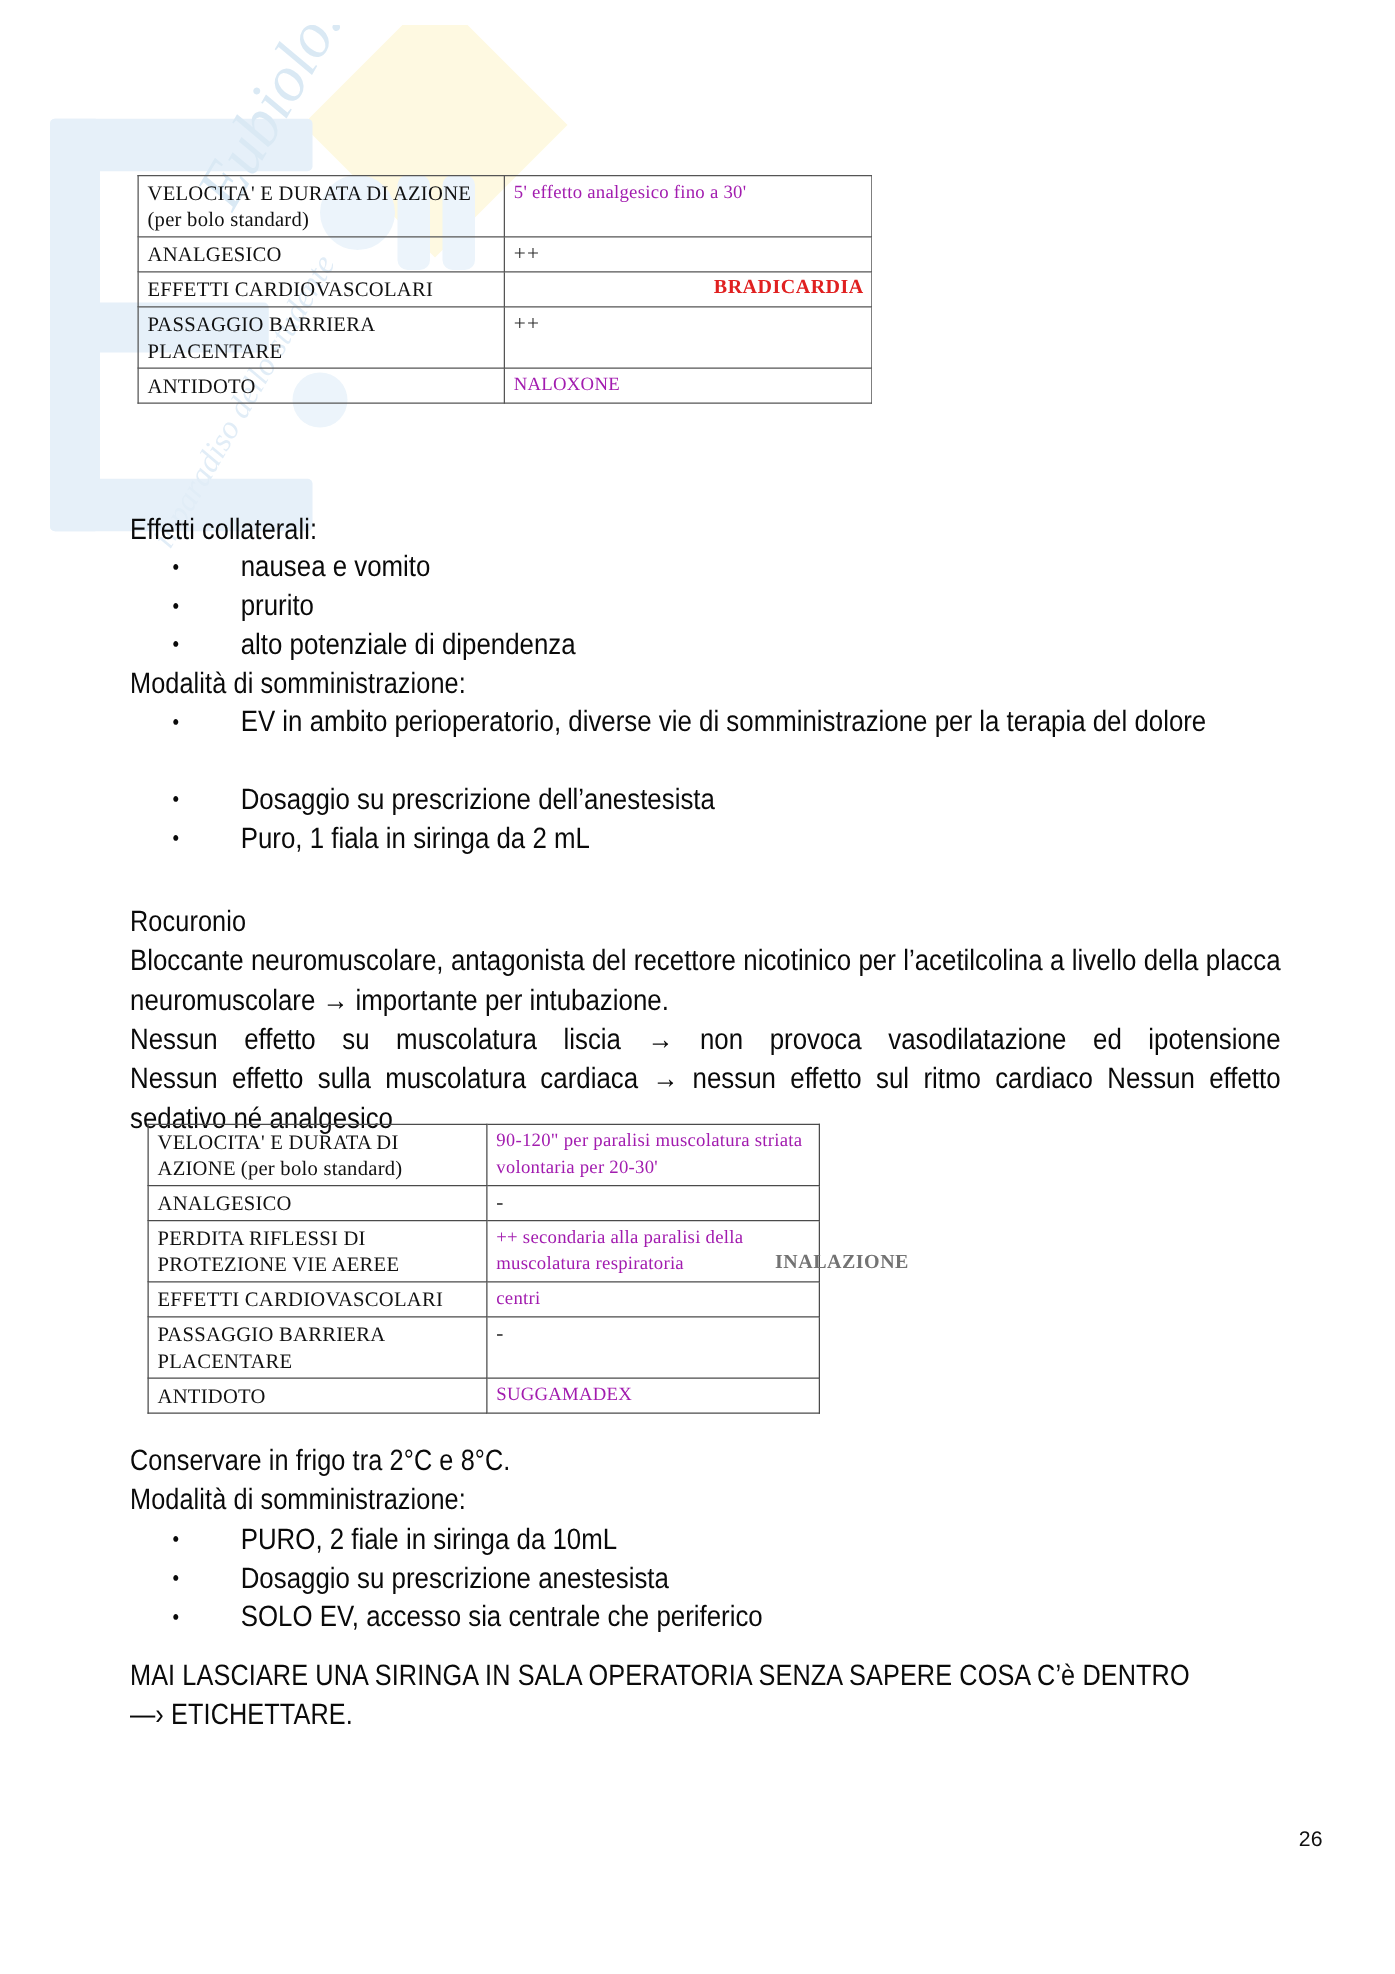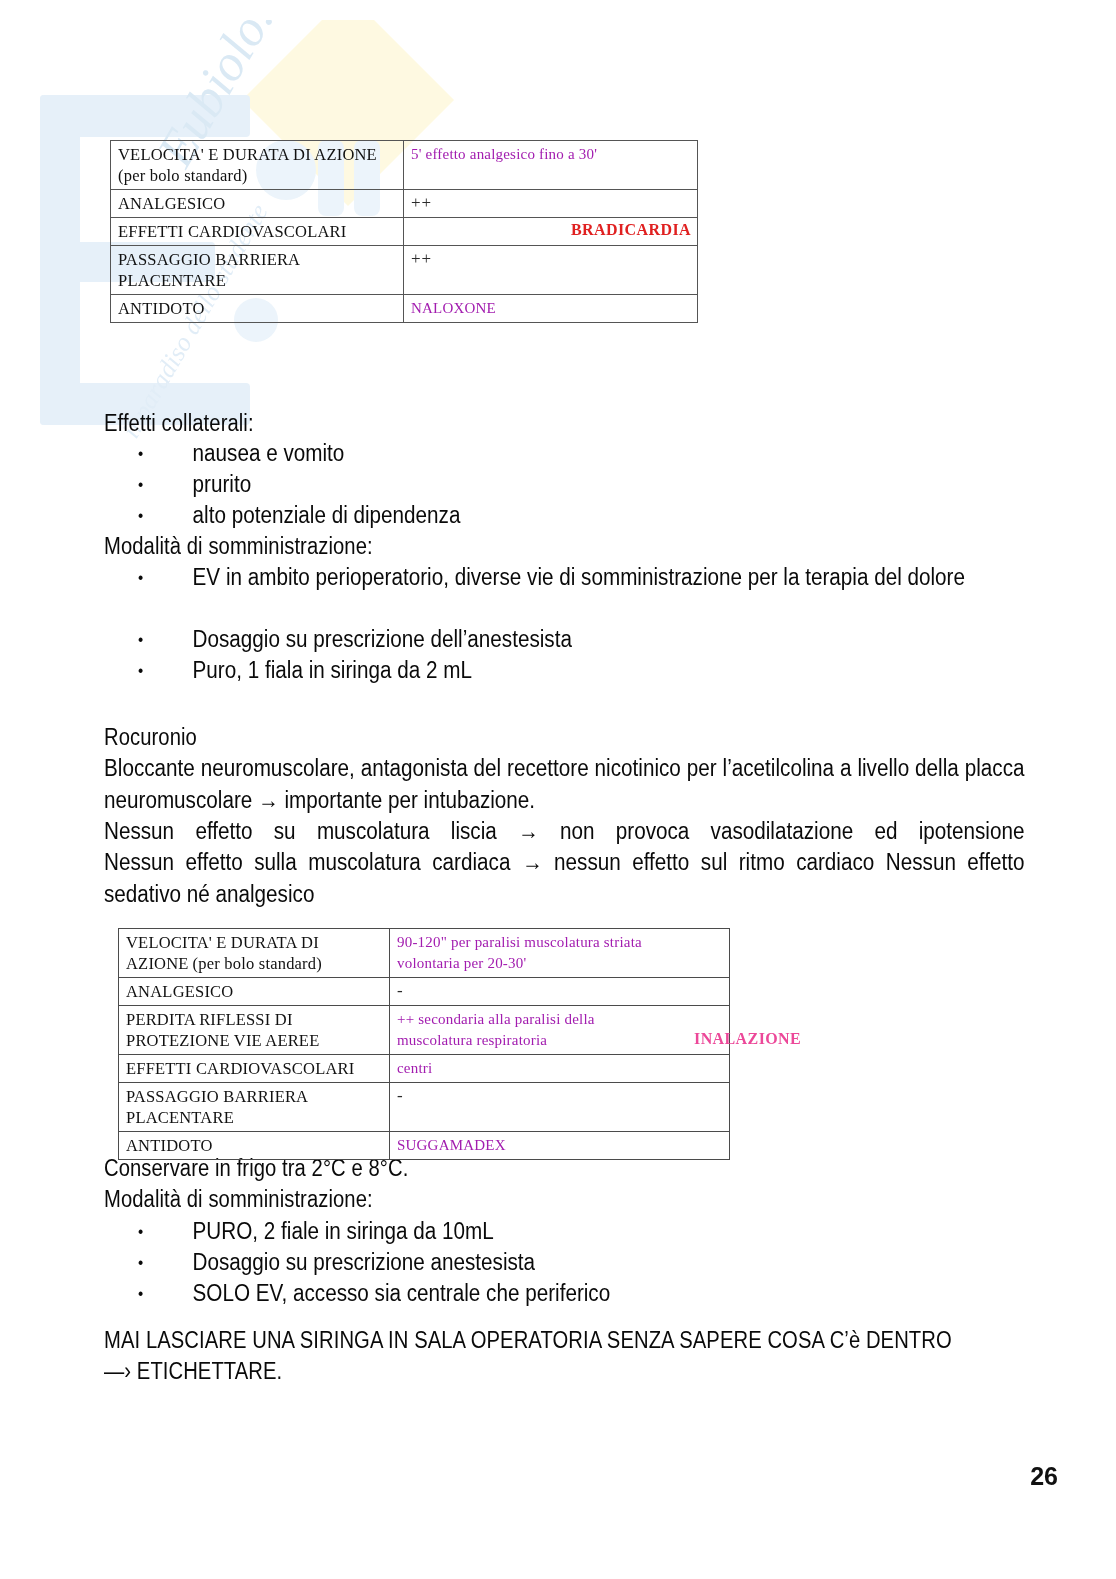--- a/index.html
+++ b/index.html
@@ -133,43 +133,43 @@
   #table1 { left: 110px; top: 140px; width: 588px; }
   #table1 td { border-color: #555555; }
   #table1 .c-lbl { width: 292px; }
   .t1-red-wrap {
     position: absolute;
     right: 6px;
     top: 3px;
   }
 
   
-  #table2 { left: 118px; top: 928px; width: 612px; }
+  #table2 { left: 118px; top: 899px; width: 538px; }
   #table2 .c-lbl { width: 270px; }
   .t2-red {
     position: absolute;
     left: 100%;
     margin-left: -35px;
     white-space: nowrap;
     font-family: "Liberation Serif", serif;
     font-weight: bold;
     font-size: 16px;
-    color: #ec4899;
+    color: #737373;
     letter-spacing: 0.4px;
     z-index: 5;
   }
   .t2-rel { position: relative; }
 
   .pagenum {
     position: absolute;
     right: 58px;
     top: 1462px;
     font-family: "Liberation Sans", sans-serif;
-    font-size: 25px;
-    font-weight: bold;
+    font-size: 17px;
+    font-weight: normal;
     color: #111111;
     z-index: 4;
   }
 </style>
 </head>
 <body>
 
 <div class="page">
 
   <div class="watermark">

